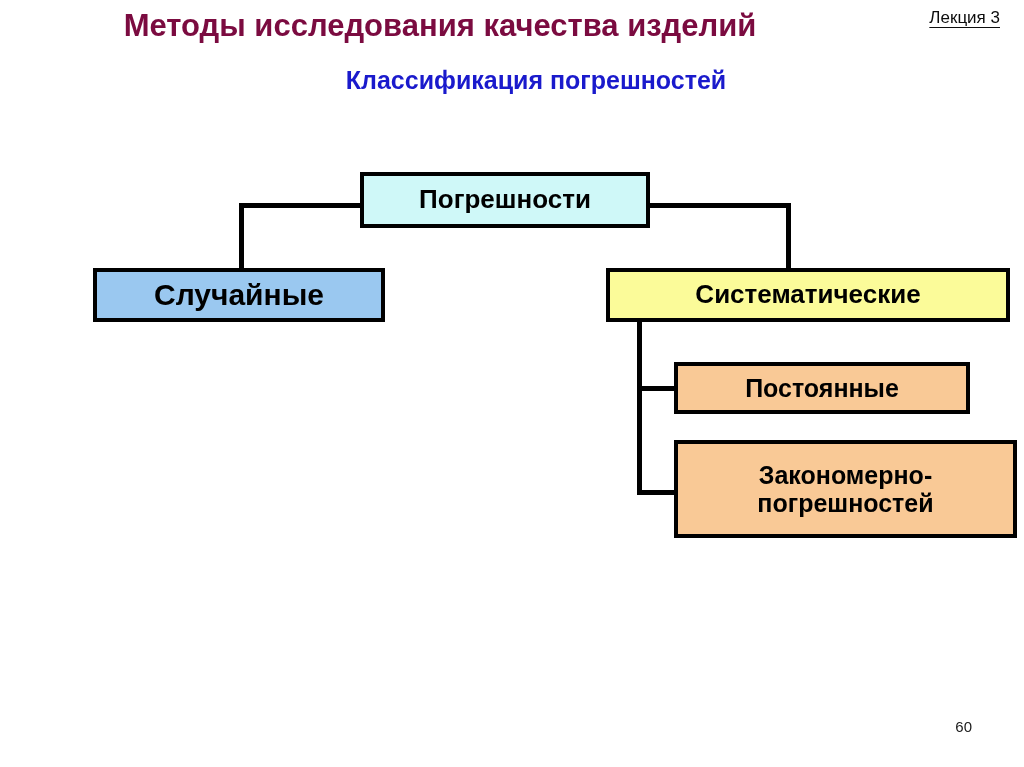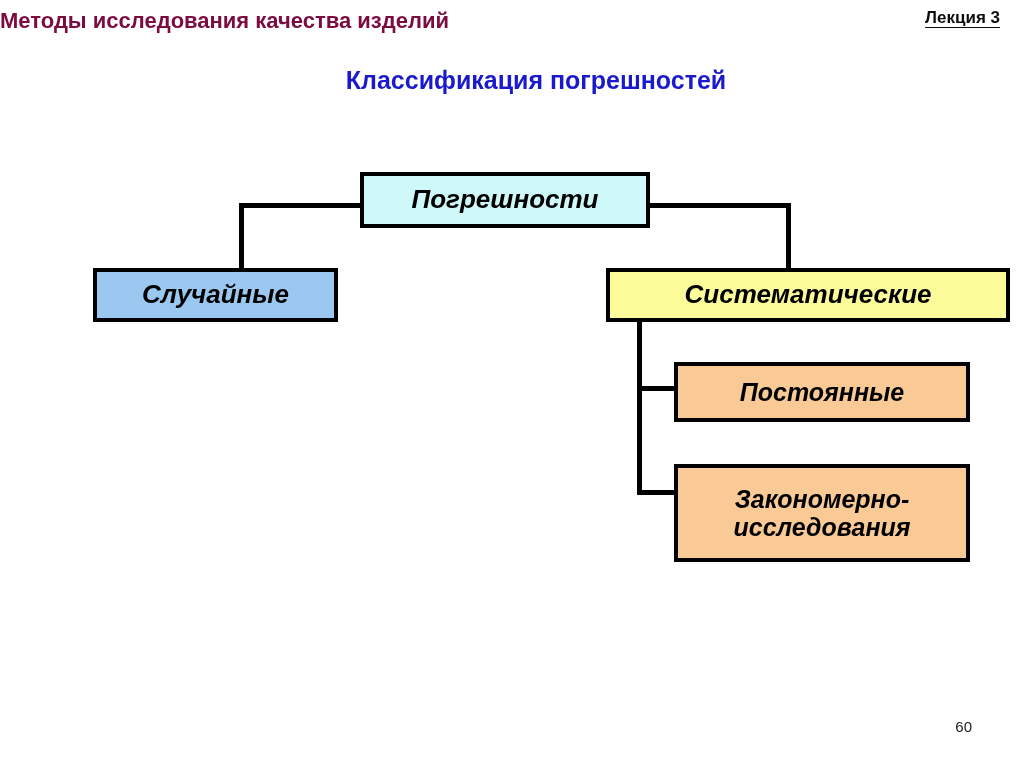--- a/index.html
+++ b/index.html
@@ -20,35 +20,35 @@
     background: #ffffff;
     overflow: hidden;
   }
 
   
   .title-main {
     position: absolute;
     left: 0;
     top: 8px;
     width: 880px;
-    text-align: left;
-    font-size: 22px;
+    text-align: center;
+    font-size: 31px;
     font-weight: bold;
     color: #7B0B40;
     letter-spacing: 0px;
     white-space: nowrap;
     line-height: 1.15;
   }
 
   .lecture-badge {
     position: absolute;
     right: 24px;
     top: 8px;
     font-size: 17px;
-    font-weight: bold;
+    font-weight: normal;
     color: #0d0d0d;
     text-decoration: underline;
     text-underline-offset: 4px;
     white-space: nowrap;
   }
 
   .title-sub {
     position: absolute;
     left: 0;
     top: 66px;
@@ -61,21 +61,20 @@
     padding-left: 24px;
   }
 
   
   #diagram {
     position: absolute;
     left: 0;
     top: 0;
     width: 1024px;
     height: 767px;
-    font-style: italic;
   }
 
   .node {
     position: absolute;
     box-sizing: border-box;
     border: 4px solid #000000;
     color: #000000;
     font-weight: bold;
     display: flex;
     align-items: center;
@@ -92,49 +91,49 @@
     top: 172px;
     width: 290px;
     height: 56px;
     background: #CFF8F8;
     font-size: 26px;
   }
 
   .node-random {
     left: 93px;
     top: 268px;
-    width: 245px;
+    width: 292px;
     height: 54px;
     background: #9AC8F0;
-    font-size: 26px;
+    font-size: 30px;
   }
 
   .node-systematic {
     left: 606px;
     top: 268px;
     width: 404px;
     height: 54px;
     background: #FBFB99;
     font-size: 26px;
   }
 
   .node-constant {
     left: 674px;
     top: 362px;
     width: 296px;
-    height: 60px;
+    height: 52px;
     background: #F9C996;
     font-size: 25px;
     text-align: center;
   }
 
   .node-regular {
     left: 674px;
-    top: 464px;
-    width: 296px;
+    top: 440px;
+    width: 343px;
     height: 98px;
     background: #F9C996;
     font-size: 25px;
     flex-direction: column;
   }
 
   
   .conn {
     position: absolute;
     background: #000000;
@@ -196,20 +195,20 @@
     <div class="node node-systematic">
       <span>Систематические</span>
     </div>
 
     <div class="node node-constant">
       <span>Постоянные</span>
     </div>
 
     <div class="node node-regular">
       <span>Закономерно-</span>
-      <span>исследования</span>
+      <span>погрешностей</span>
     </div>
 
   </div>
 
   <div class="page-number">60</div>
 
 </div>
 
 </body></html>

